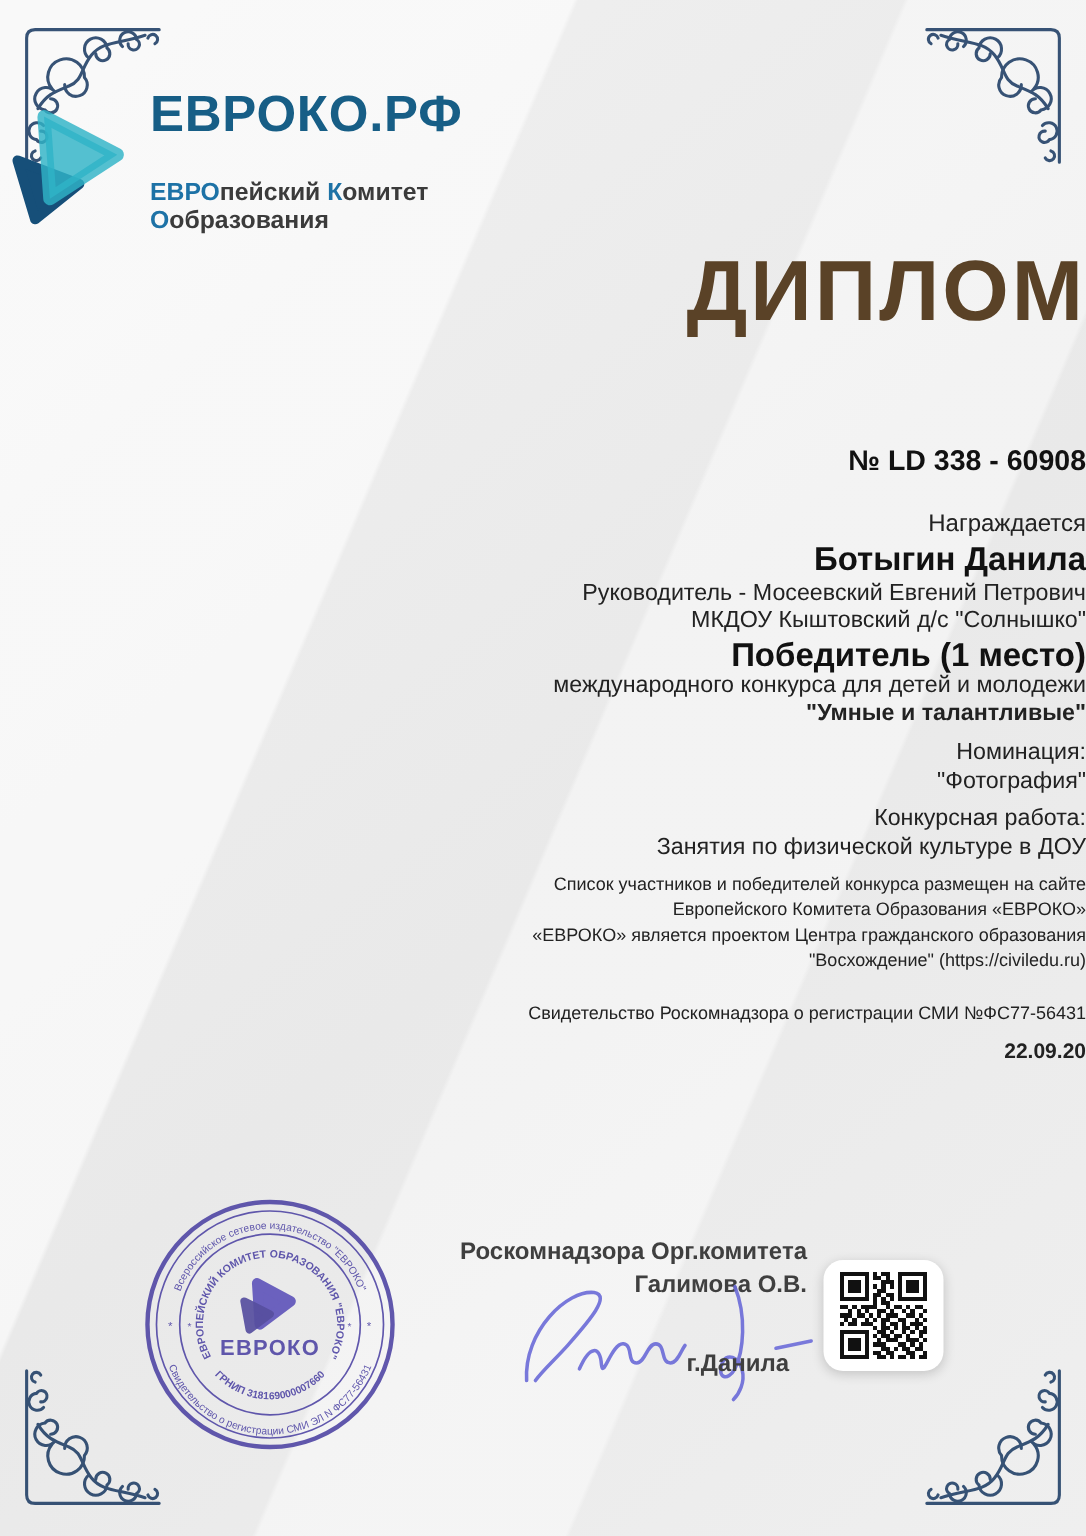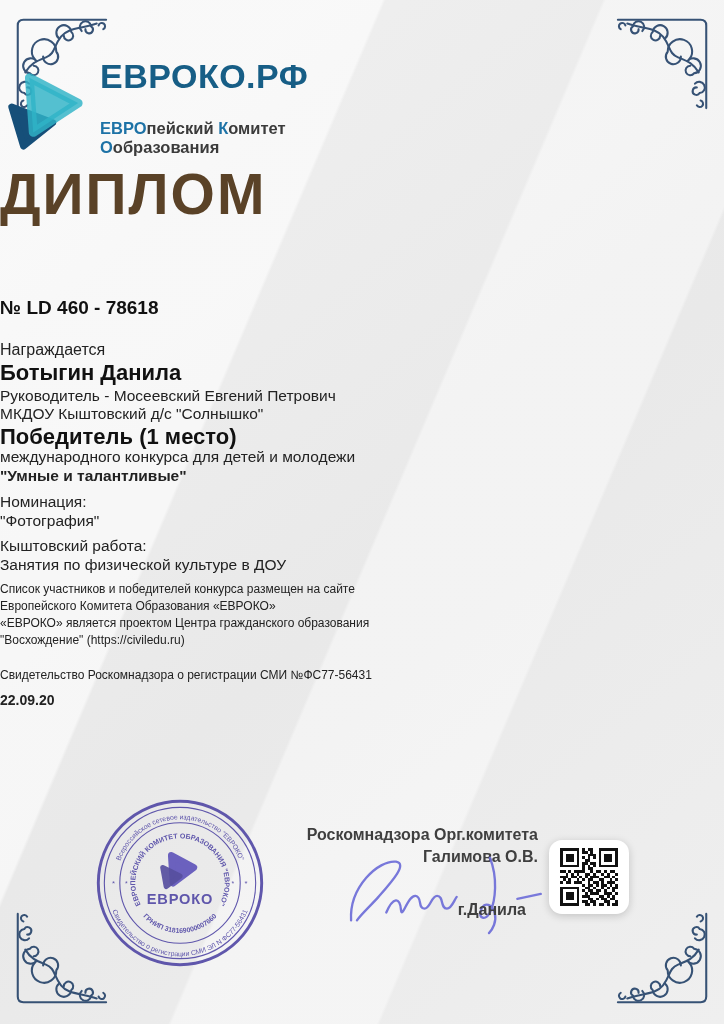--- a/index.html
+++ b/index.html
@@ -4,21 +4,21 @@
 <style>
   html,body{margin:0;padding:0;background:#dcdcdc;}
   .page{
     position:relative;width:724px;height:1024px;margin:0 auto;overflow:hidden;
     font-family:"Liberation Sans",sans-serif;color:#222;
     background:
       linear-gradient(113deg, rgba(255,255,255,.6) 0%, rgba(255,255,255,.6) 33%, rgba(255,255,255,0) 33.3%),
       linear-gradient(113deg, rgba(255,255,255,0) 52%, rgba(255,255,255,.45) 52.3%, rgba(255,255,255,.45) 70%, rgba(255,255,255,0) 70.3%),
       linear-gradient(140deg,#f1f1f1 0%,#e9e9e9 55%,#efefef 100%);
   }
-  .abs{position:absolute;left:0;right:0;text-align:left;}
+  .abs{position:absolute;left:0;right:0;text-align:right;}
   
   .corner{position:absolute;width:94px;height:94px;opacity:.92;}
   .corner.tl{top:16px;left:14px;}
   .corner.tr{top:16px;right:14px;transform:scaleX(-1);}
   .corner.bl{bottom:18px;left:14px;transform:scaleY(-1);}
   .corner.br{bottom:18px;right:14px;transform:scale(-1,-1);}
   
   .logo-row{position:absolute;top:58px;left:0;right:0;display:flex;justify-content:flex-start;align-items:center;gap:12px;}
   .logo-text{text-align:left;}
   .brand{font-size:34px;font-weight:800;color:#175e86;letter-spacing:.5px;line-height:1.1;}
@@ -83,35 +83,35 @@
       <path d="M12,44 L54,60 L24,84 Z" fill="#164f79" stroke="#164f79" stroke-width="7" stroke-linejoin="round"></path>
       <path d="M30,14 L80,40 L34,70 Z" fill="#2fb3c7" stroke="#2fb3c7" stroke-width="9" stroke-linejoin="round" fill-opacity="0.82" stroke-opacity="0.82"></path>
     </svg>
     <div class="logo-text">
       <div class="brand">ЕВРОКО.РФ</div>
       <div class="sub"><span class="acc">ЕВРО</span><span>пейский </span><span class="acc">К</span><span>омитет</span><br><span class="acc">О</span><span>образования</span></div>
     </div>
   </div>
 
   <div class="abs title">ДИПЛОМ</div>
-  <div class="abs cert-no">№ LD 460 - 78618</div>
+  <div class="abs cert-no">№ LD 338 - 60908</div>
 
   <div class="abs t16" style="top:341px">Награждается</div>
   <div class="abs big-bold" style="top:360px">Ботыгин Данила</div>
   <div class="abs t15" style="top:387px">Руководитель - Мосеевский Евгений Петрович</div>
   <div class="abs t15" style="top:405px">МКДОУ Кыштовский д/с "Солнышко"</div>
   <div class="abs big-bold" style="top:424px">Победитель (1 место)</div>
 
   <div class="abs t15" style="top:448px">международного конкурса для детей и молодежи</div>
   <div class="abs t15 bold" style="top:467px">"Умные и талантливые"</div>
 
   <div class="abs t15" style="top:493px">Номинация:</div>
   <div class="abs t15" style="top:512px">"Фотография"</div>
 
-  <div class="abs t15" style="top:537px">Кыштовский работа:</div>
+  <div class="abs t15" style="top:537px">Конкурсная работа:</div>
   <div class="abs t15" style="top:556px">Занятия по физической культуре в ДОУ</div>
 
   <div class="abs t14" style="top:581px">
     <div>Список участников и победителей конкурса размещен на сайте</div>
     <div>Европейского Комитета Образования «ЕВРОКО»</div>
     <div>«ЕВРОКО» является проектом Центра гражданского образования</div>
     <div>"Восхождение" (https://civiledu.ru)</div>
   </div>
   <div class="abs t14" style="top:667px">Свидетельство Роскомнадзора о регистрации СМИ №ФС77-56431</div>
   <div class="abs date" style="top:692px">22.09.20</div>

